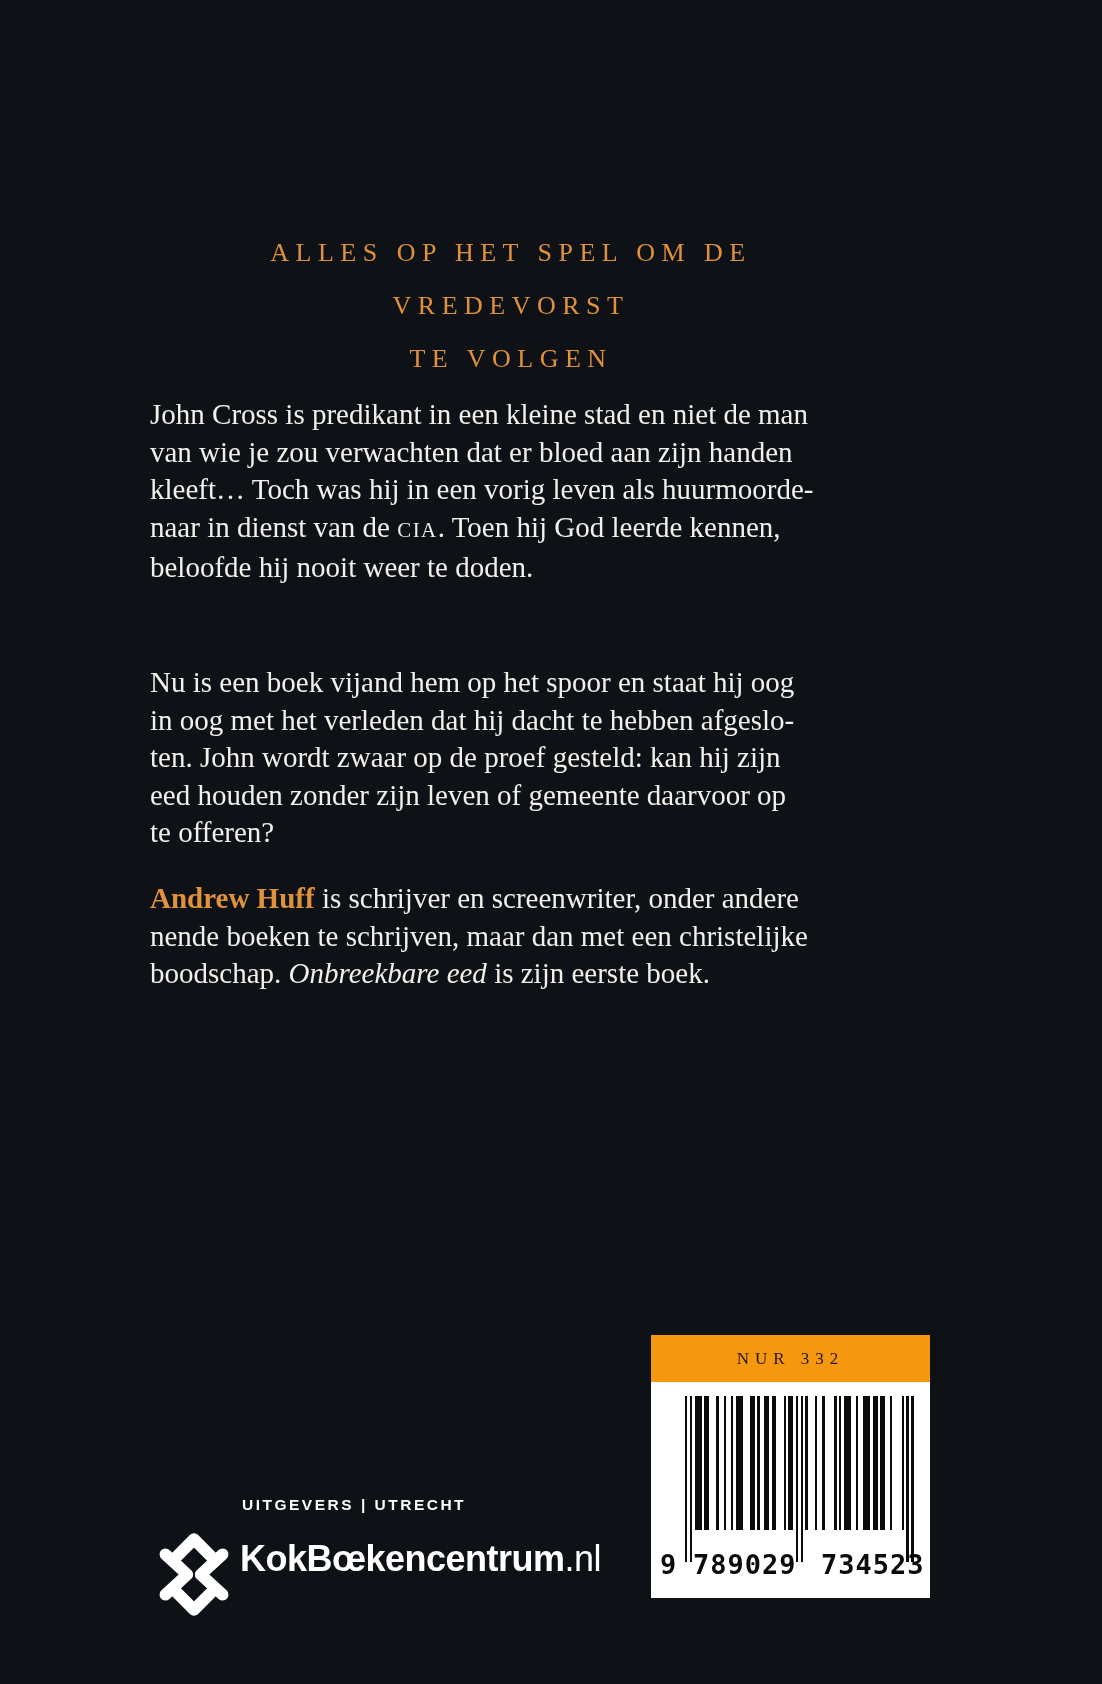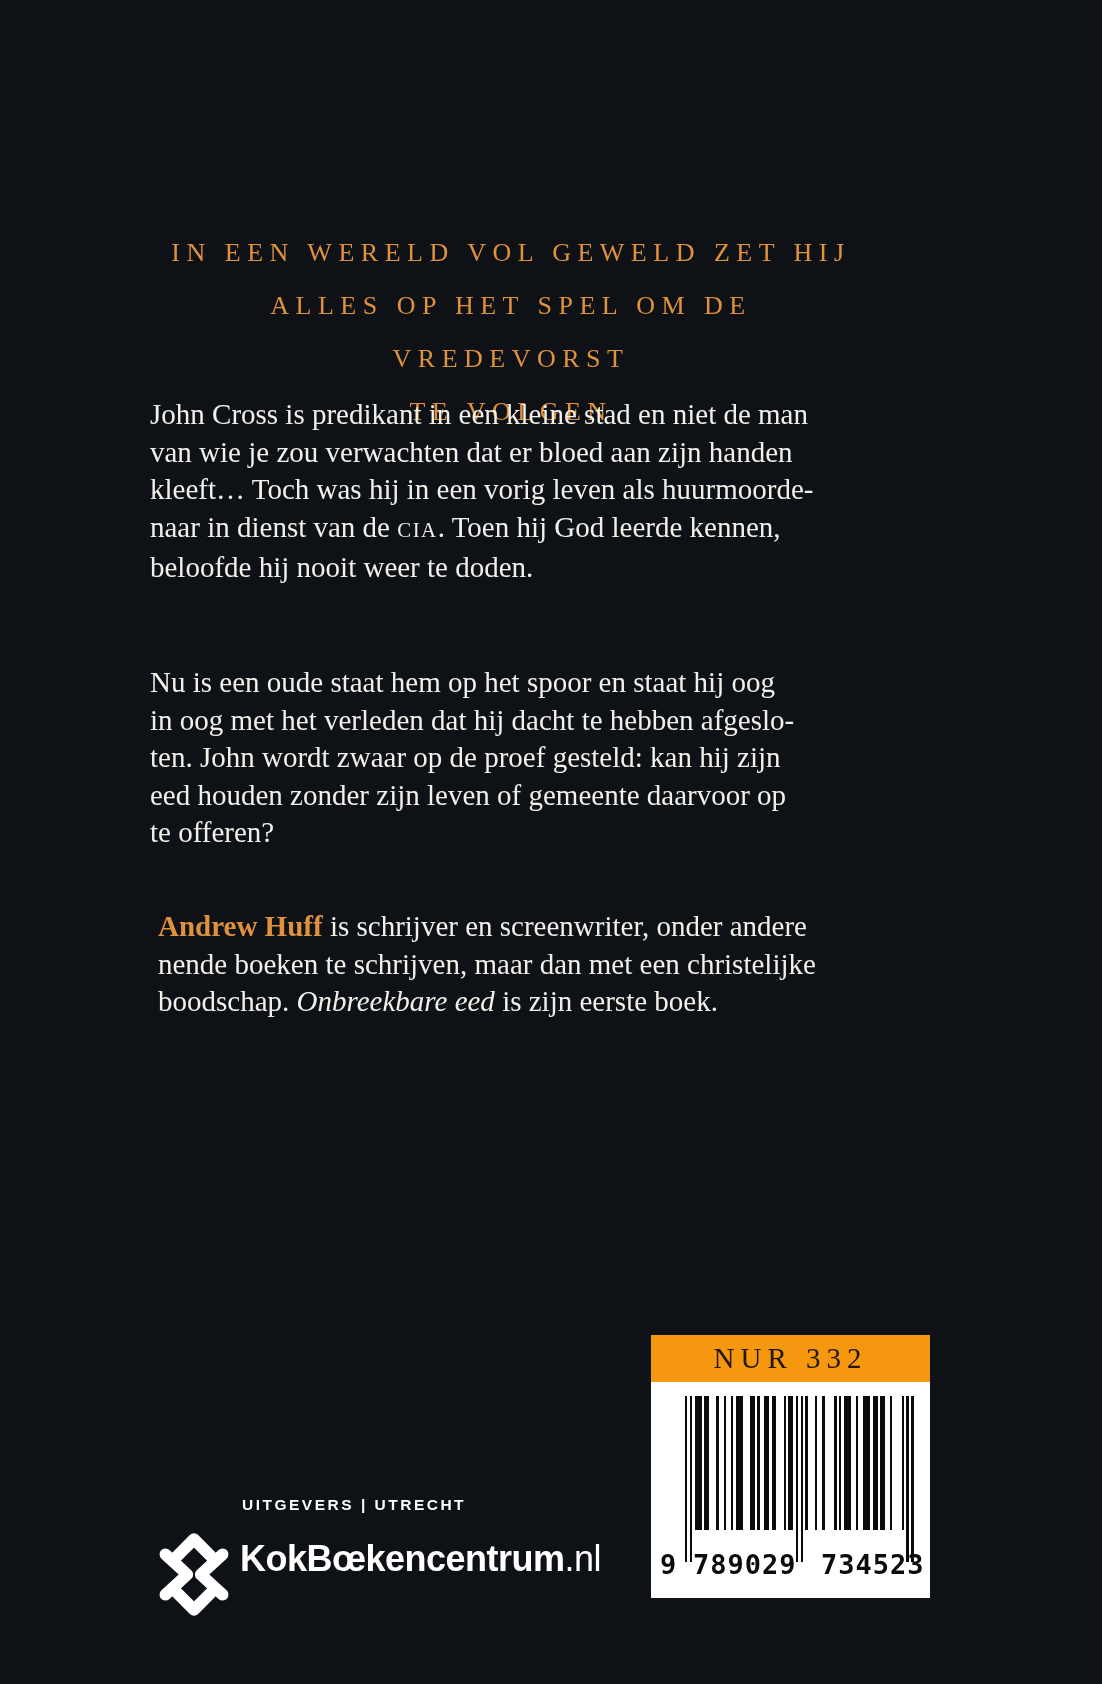--- a/index.html
+++ b/index.html
@@ -23,35 +23,35 @@
 
   
   .para {
     position:absolute; left:150px; width:780px;
     color: var(--body_text, #f2f0eb);
     font-size:29px; line-height:37.5px;
     white-space:nowrap;
   }
   .para-1 { top:396px; }
   .para-2 { top:664px; }
-  .para-3 { top:908px;margin-left:8px; }
+  .para-3 { top:880px; }
   .acronym { font-size:0.72em; letter-spacing:1.5px; }
   .author-name { color: var(--accent, #e0913b); font-weight:bold; }
   .book-title { font-style:italic; }
 
   
   .barcode-card {
     position:absolute; left:651px; top:1335px; width:279px; height:263px;
     background:#ffffff;
   }
   .nur-bar {
     width:100%; height:47px;
     background: var(--nur_bar, #f5980f);
     color:#231603;
-    font-size:29px; letter-spacing:6px; line-height:47px;
+    font-size:17px; letter-spacing:6px; line-height:47px;
     text-align:center;
   }
   .bars-wrap {
     position:absolute; left:34px; top:61px; width:230px; height:184px;
   }
   .bars {
     display:flex; align-items:flex-start; height:100%;
   }
   .bc-module { width:2.42px; flex:0 0 auto; height:134px; }
   .bc-module.on { background:#0b0b0b; }
@@ -82,35 +82,34 @@
     font-family:"Liberation Sans", sans-serif;
     font-size:15.5px; font-weight:bold; letter-spacing:2.5px;
   }
 </style>
 </head>
 <body>
 
 <div class="cover">
 
   <div class="tagline">
-    <div>IN EEN WERELD VOL GEWELD ZET HIJ</div>
     <div>ALLES OP HET SPEL OM DE VREDEVORST</div>
     <div>TE VOLGEN</div>
   </div>
 
   <div class="para para-1">
     <div class="line">John Cross is predikant in een kleine stad en niet de man</div>
     <div class="line">van wie je zou verwachten dat er bloed aan zijn handen</div>
     <div class="line">kleeft… Toch was hij in een vorig leven als huurmoorde-</div>
     <div class="line"><span>naar in dienst van de </span><span class="acronym">CIA</span><span>. Toen hij God leerde kennen,</span></div>
     <div class="line">beloofde hij nooit weer te doden.</div>
   </div>
 
   <div class="para para-2">
-    <div class="line">Nu is een oude staat hem op het spoor en staat hij oog</div>
+    <div class="line">Nu is een boek vijand hem op het spoor en staat hij oog</div>
     <div class="line">in oog met het verleden dat hij dacht te hebben afgeslo-</div>
     <div class="line">ten. John wordt zwaar op de proef gesteld: kan hij zijn</div>
     <div class="line">eed houden zonder zijn leven of gemeente daarvoor op</div>
     <div class="line">te offeren?</div>
   </div>
 
   <div class="para para-3">
     <div class="line"><span class="author-name">Andrew Huff</span><span> is schrijver en screenwriter, onder andere</span></div>
     <div class="line">nende boeken te schrijven, maar dan met een christelijke</div>
     <div class="line"><span>boodschap. </span><span class="book-title">Onbreekbare eed</span><span> is zijn eerste boek.</span></div>

